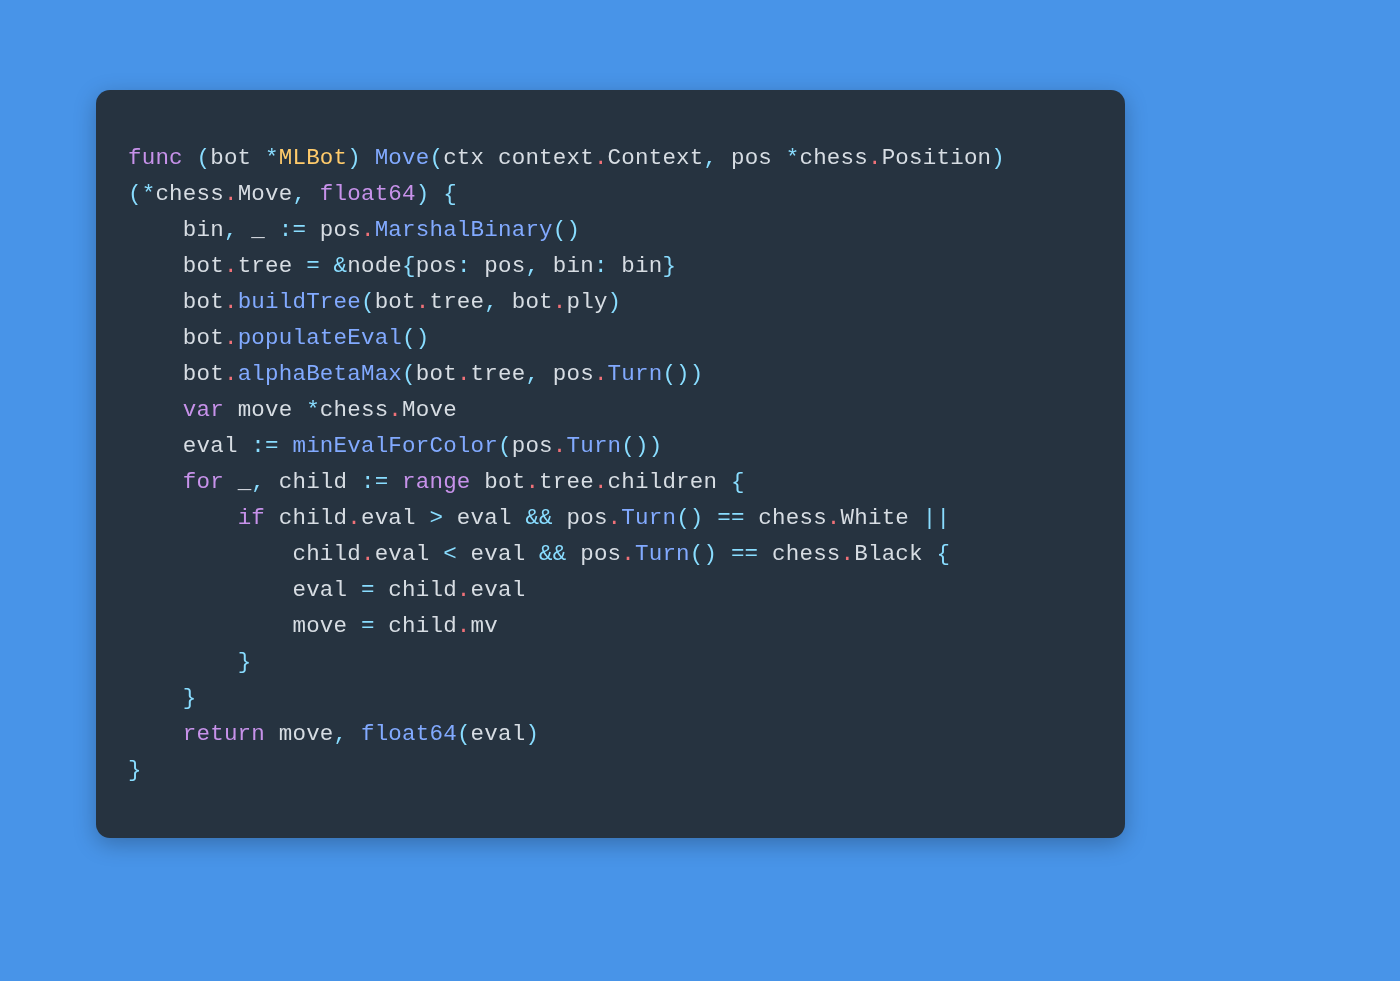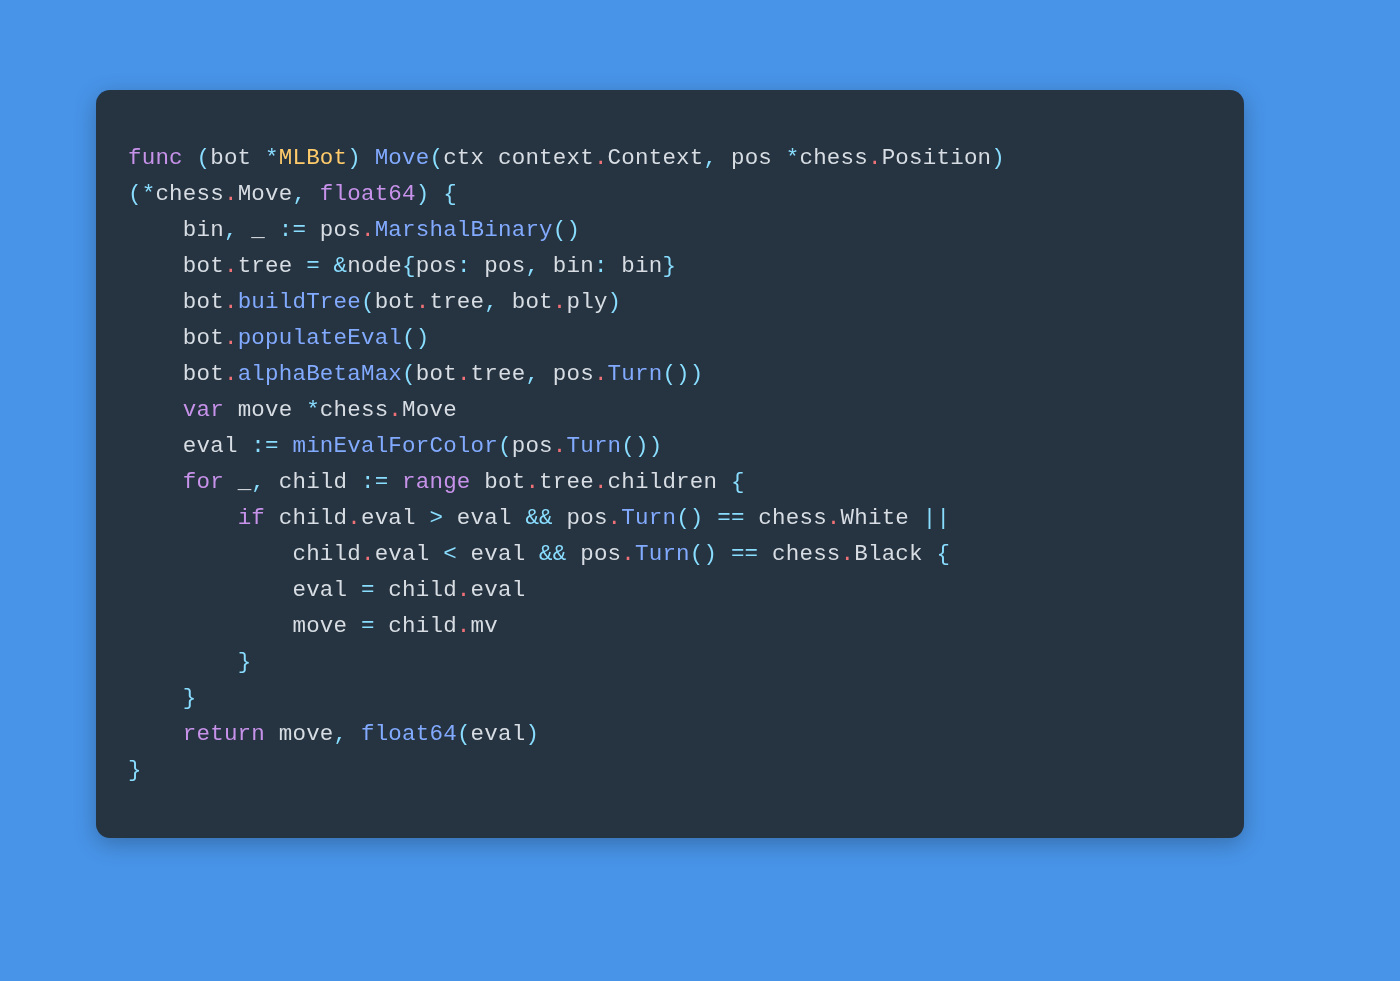--- a/index.html
+++ b/index.html
@@ -7,21 +7,21 @@
     padding: 0;
     width: 1400px;
     height: 981px;
     background: #4894e8;
     overflow: hidden;
   }
   .card {
     position: absolute;
     left: 96px;
     top: 90px;
-    width: 1148px;
+    width: 1029px;
     box-sizing: border-box;
     background: #263340;
     border-radius: 14px;
     padding: 50px 32px 50px 32px;
     box-shadow: 0 6px 22px rgba(0,0,0,0.25);
   }
   pre.code {
     margin: 0;
     font-family: "SFMono-Regular", ui-monospace, Menlo, Consolas, "Liberation Mono", monospace;
     font-size: 22.5px;

